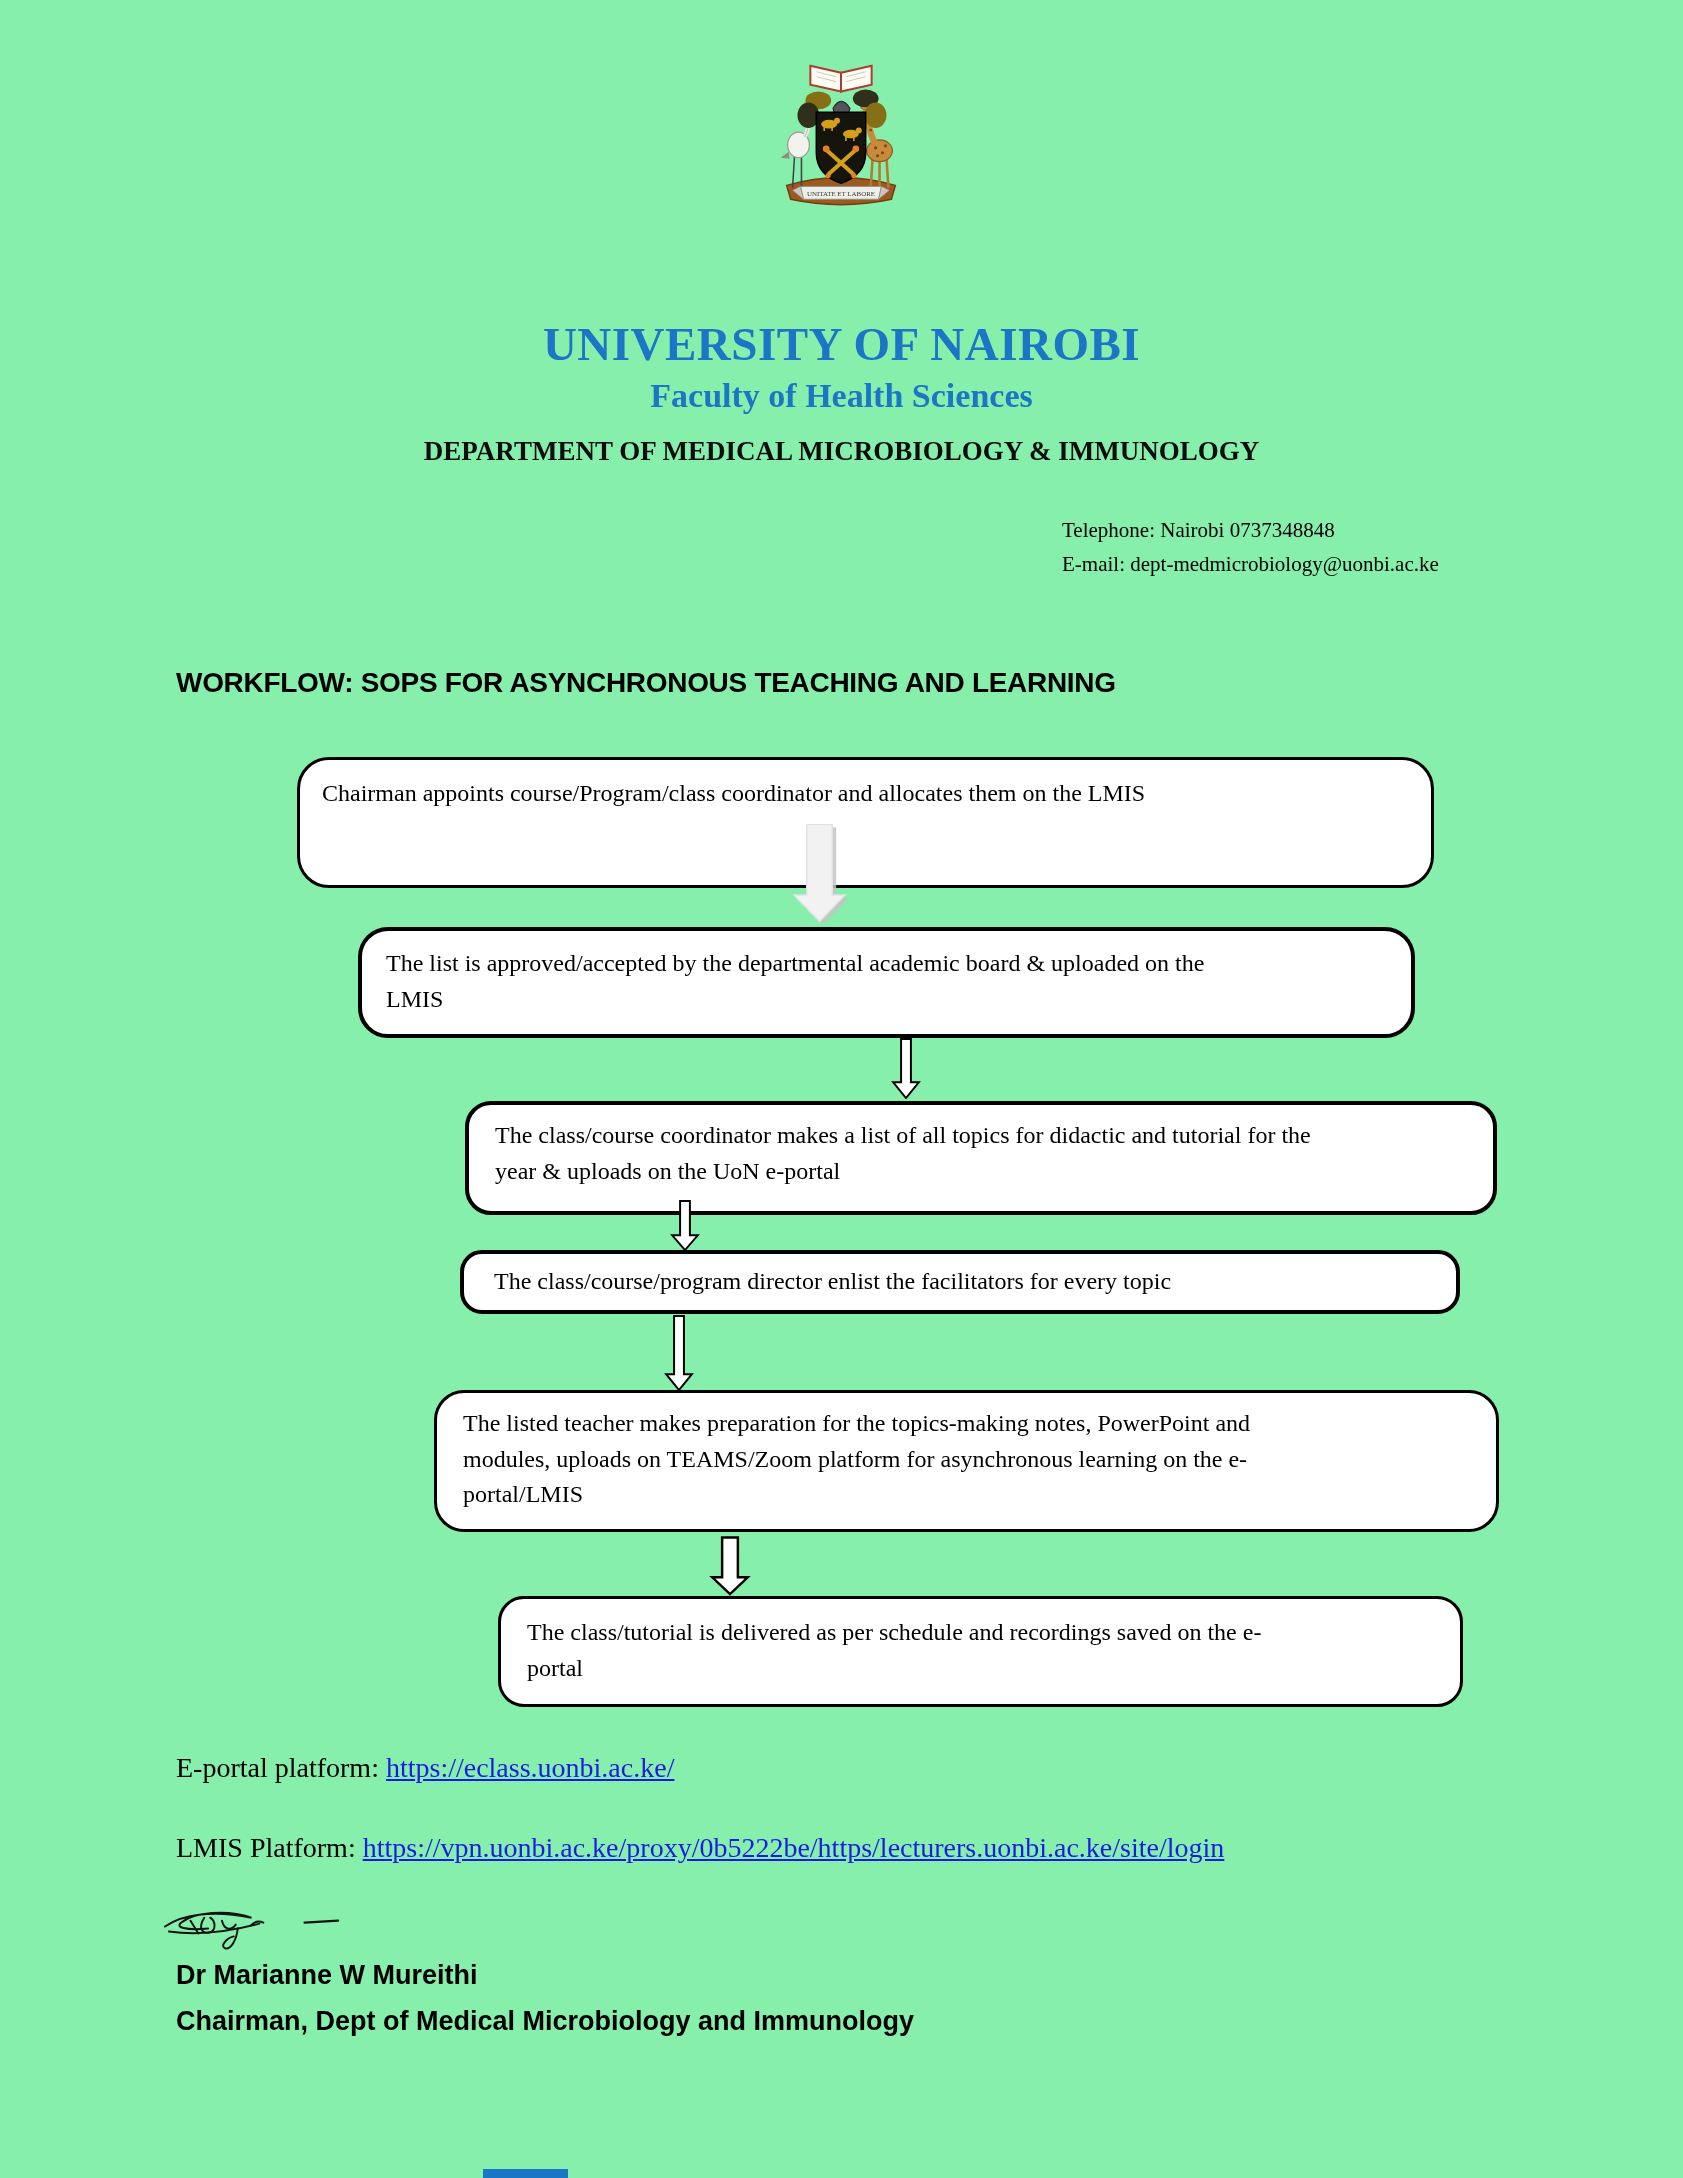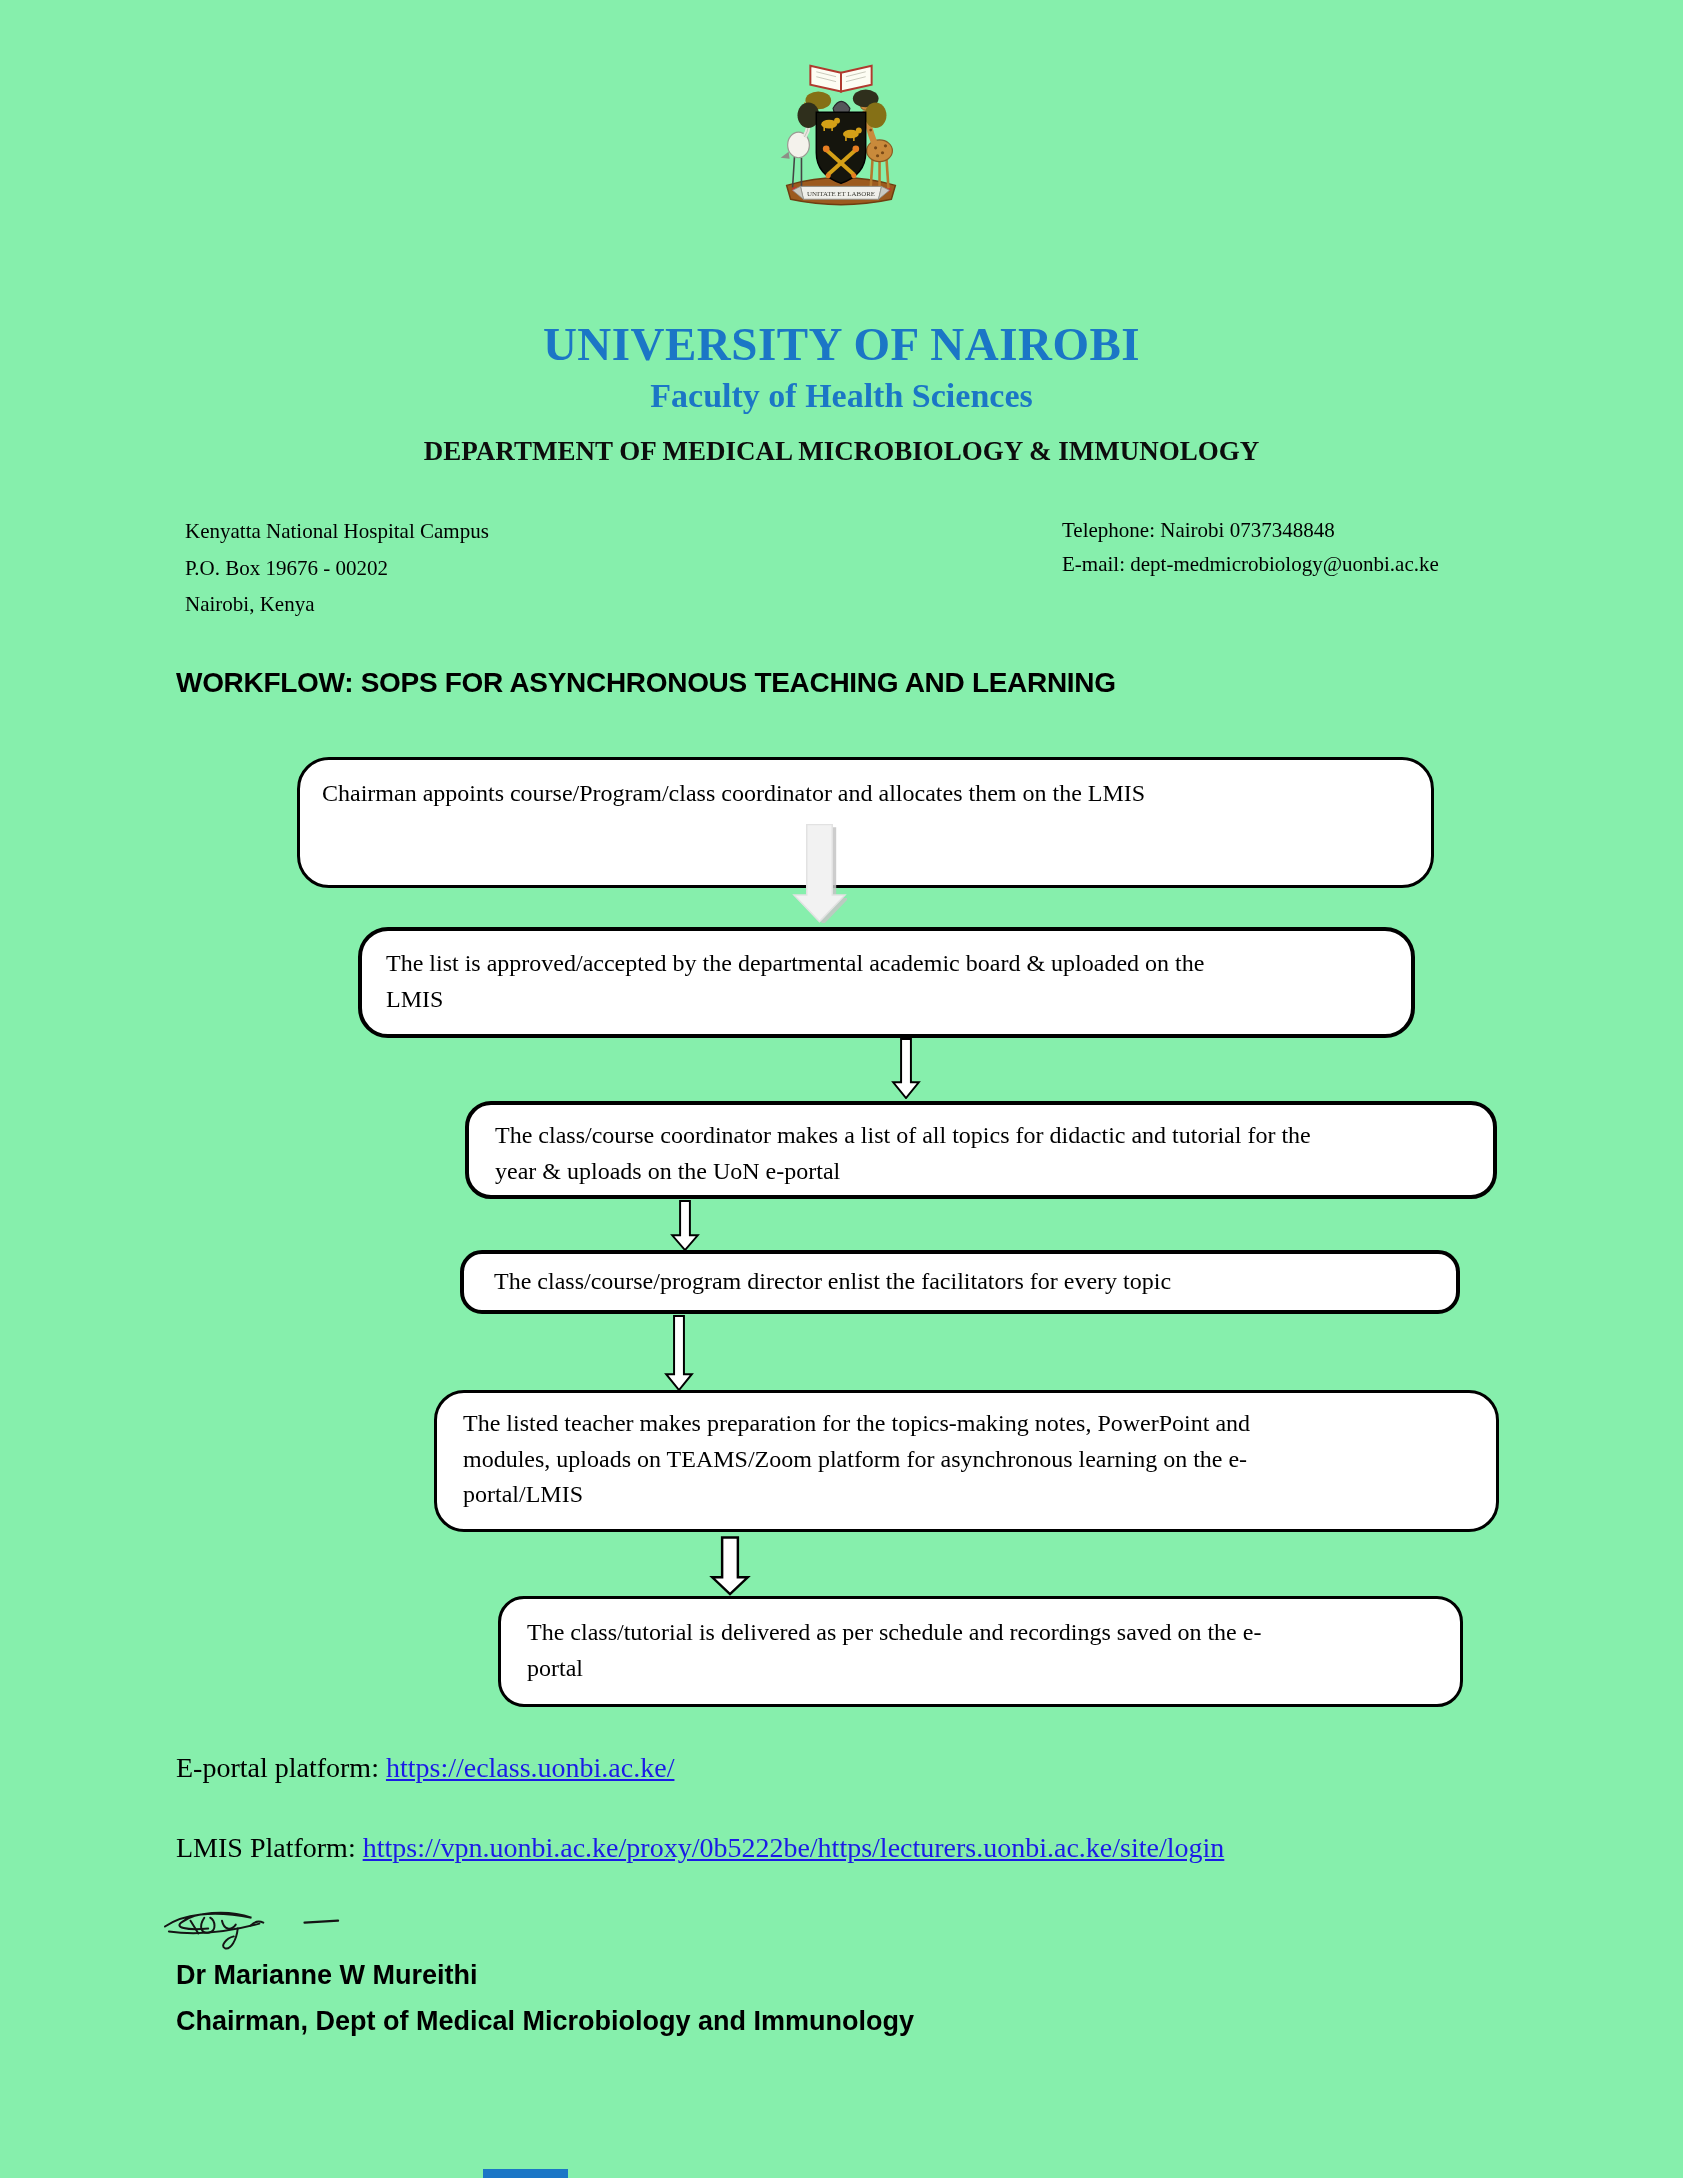--- a/index.html
+++ b/index.html
@@ -16,21 +16,21 @@
   .addr{left:185px;top:513px;font-size:21px;line-height:1.74;}
   .contact{left:1062px;top:513px;font-size:21px;line-height:1.62;}
 
   
   .wf-title{left:176px;top:667px;font-family:"Liberation Sans",sans-serif;
             font-weight:bold;font-size:28px;letter-spacing:-0.3px;}
   .flow-box{position:absolute;background:#fff;border:3px solid #000;border-radius:28px;
             font-size:24px;line-height:1.5;white-space:pre-line;box-sizing:border-box;}
   .b1{left:297px;top:757px;width:1137px;height:131px;padding:15px 22px 0 22px;border-radius:32px;}
   .b2{left:358px;top:927px;width:1057px;height:111px;padding:14px 24px 12px 24px;border-width:4px;border-radius:30px;}
-  .b3{left:465px;top:1101px;width:1032px;height:98px;padding:12px 26px 0 26px;border-width:4px;border-radius:26px;}
+  .b3{left:465px;top:1101px;width:1032px;height:114px;padding:12px 26px 0 26px;border-width:4px;border-radius:26px;}
   .b4{left:460px;top:1250px;width:1000px;height:64px;padding:11px 30px 0 30px;border-width:4px;border-radius:22px;line-height:1.4;}
   .b5{left:434px;top:1390px;width:1065px;height:142px;padding:13px 26px 0 26px;border-radius:30px;line-height:1.48;}
   .b6{left:485px;top:1596px;width:965px;height:111px;padding:15px 26px 0 26px;border-radius:26px;margin-left:13px;}
   .flow-arrow{position:absolute;}
 
   
   .link-line{position:absolute;left:176px;font-family:Liberation Serif, serif;font-size:28px;}
   .ll1{top:1752px;} .ll2{top:1832px;}
   .doc-link{color:#1b1be6;text-decoration:underline;cursor:pointer;}
   .sig{left:156px;top:1901px;width:307px;height:59px;}
@@ -132,25 +132,20 @@
       <path d="M44,127 L36,131 L47,140 Z" fill="#c9c9c2" stroke="#8f8f88" stroke-width="0.8"></path>
       <path d="M126,127 L134,131 L123,140 Z" fill="#c9c9c2" stroke="#8f8f88" stroke-width="0.8"></path>
       <text x="85" y="136.5" text-anchor="middle" font-size="7" fill="#3a3a32" font-family="Liberation Serif, serif">UNITATE ET LABORE</text>
     </g>
   </svg>
 
   <div class="abs hdr hdr-univ" style="color:#1b76c6">UNIVERSITY OF NAIROBI</div>
   <div class="abs hdr hdr-fac" style="color:#1b76c6">Faculty of Health Sciences</div>
   <div class="abs hdr hdr-dept">DEPARTMENT OF MEDICAL MICROBIOLOGY &amp; IMMUNOLOGY</div>
 
-  <div class="abs addr">
-    <div>Kenyatta National Hospital Campus</div>
-    <div>P.O. Box 19676 - 00202</div>
-    <div>Nairobi, Kenya</div>
-  </div>
 
   <div class="abs contact">
     <div>Telephone: Nairobi 0737348848</div>
     <div>E-mail: dept-medmicrobiology@uonbi.ac.ke</div>
   </div>
 
   <div class="abs wf-title">WORKFLOW: SOPS FOR ASYNCHRONOUS TEACHING AND LEARNING</div>
 
   <div class="flow-box b1">Chairman appoints course/Program/class coordinator and allocates them on the LMIS</div>
   <div class="flow-box b2">The list is approved/accepted by the departmental academic board &amp; uploaded on the

